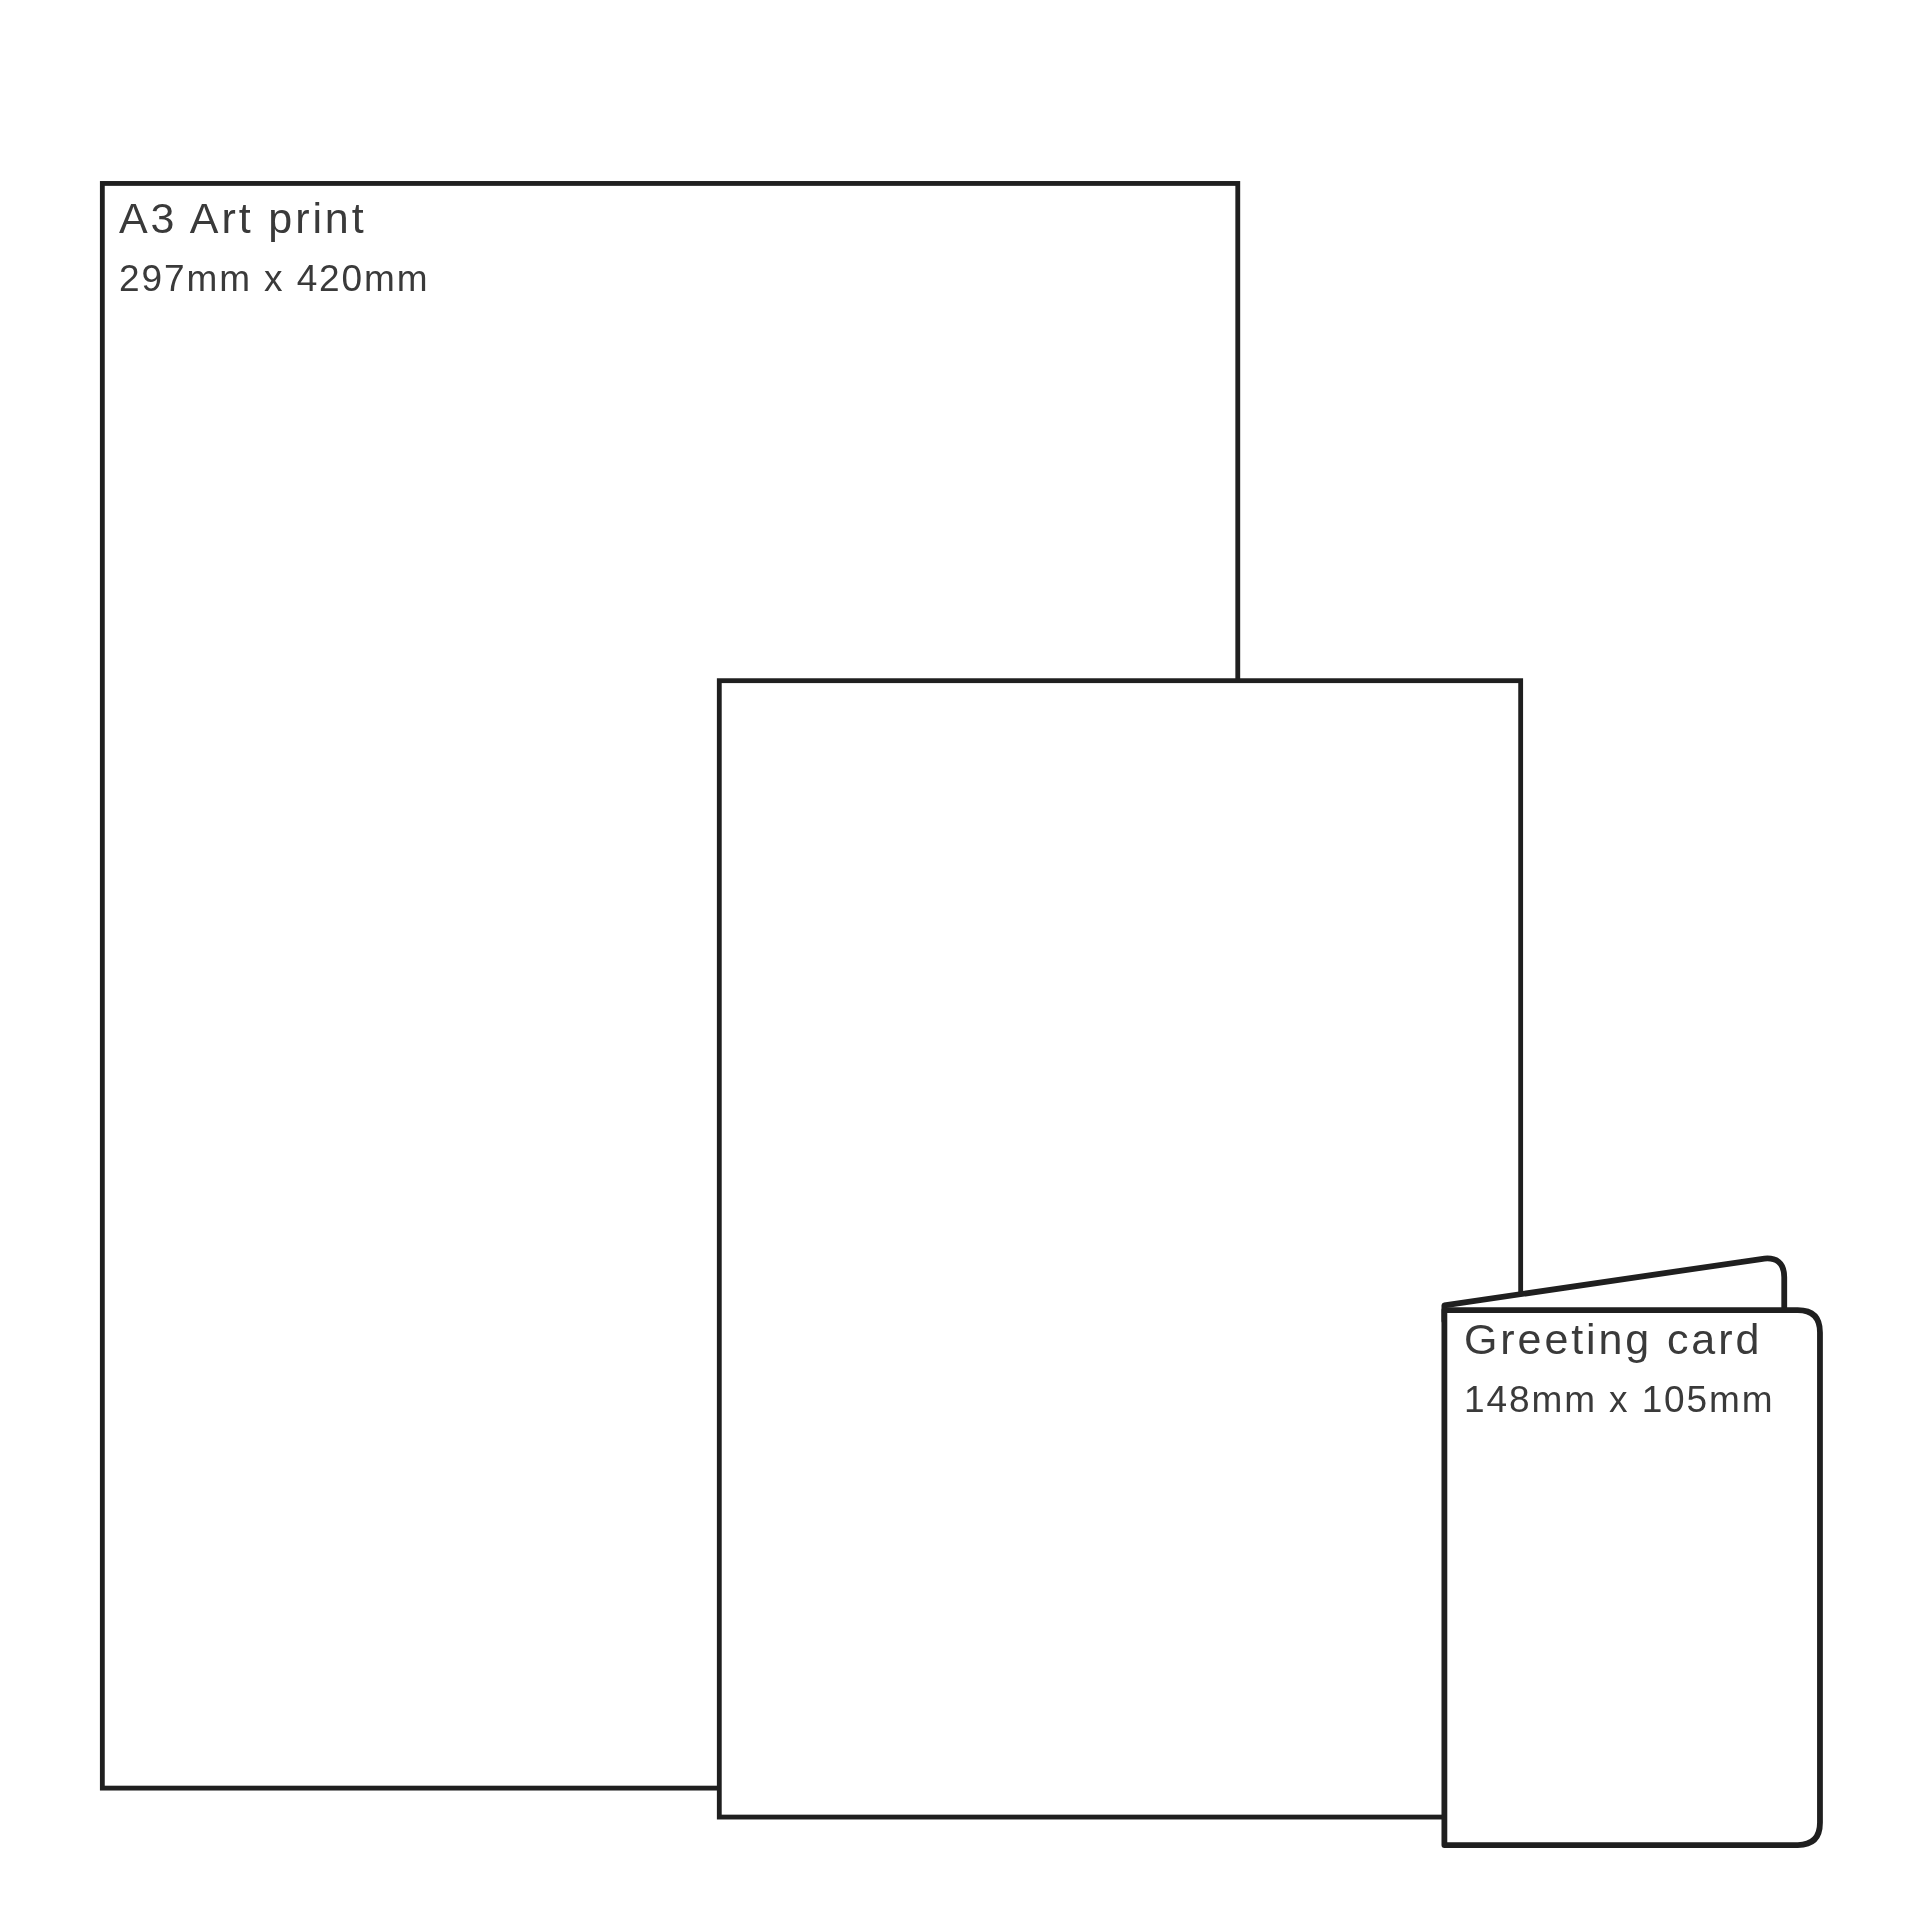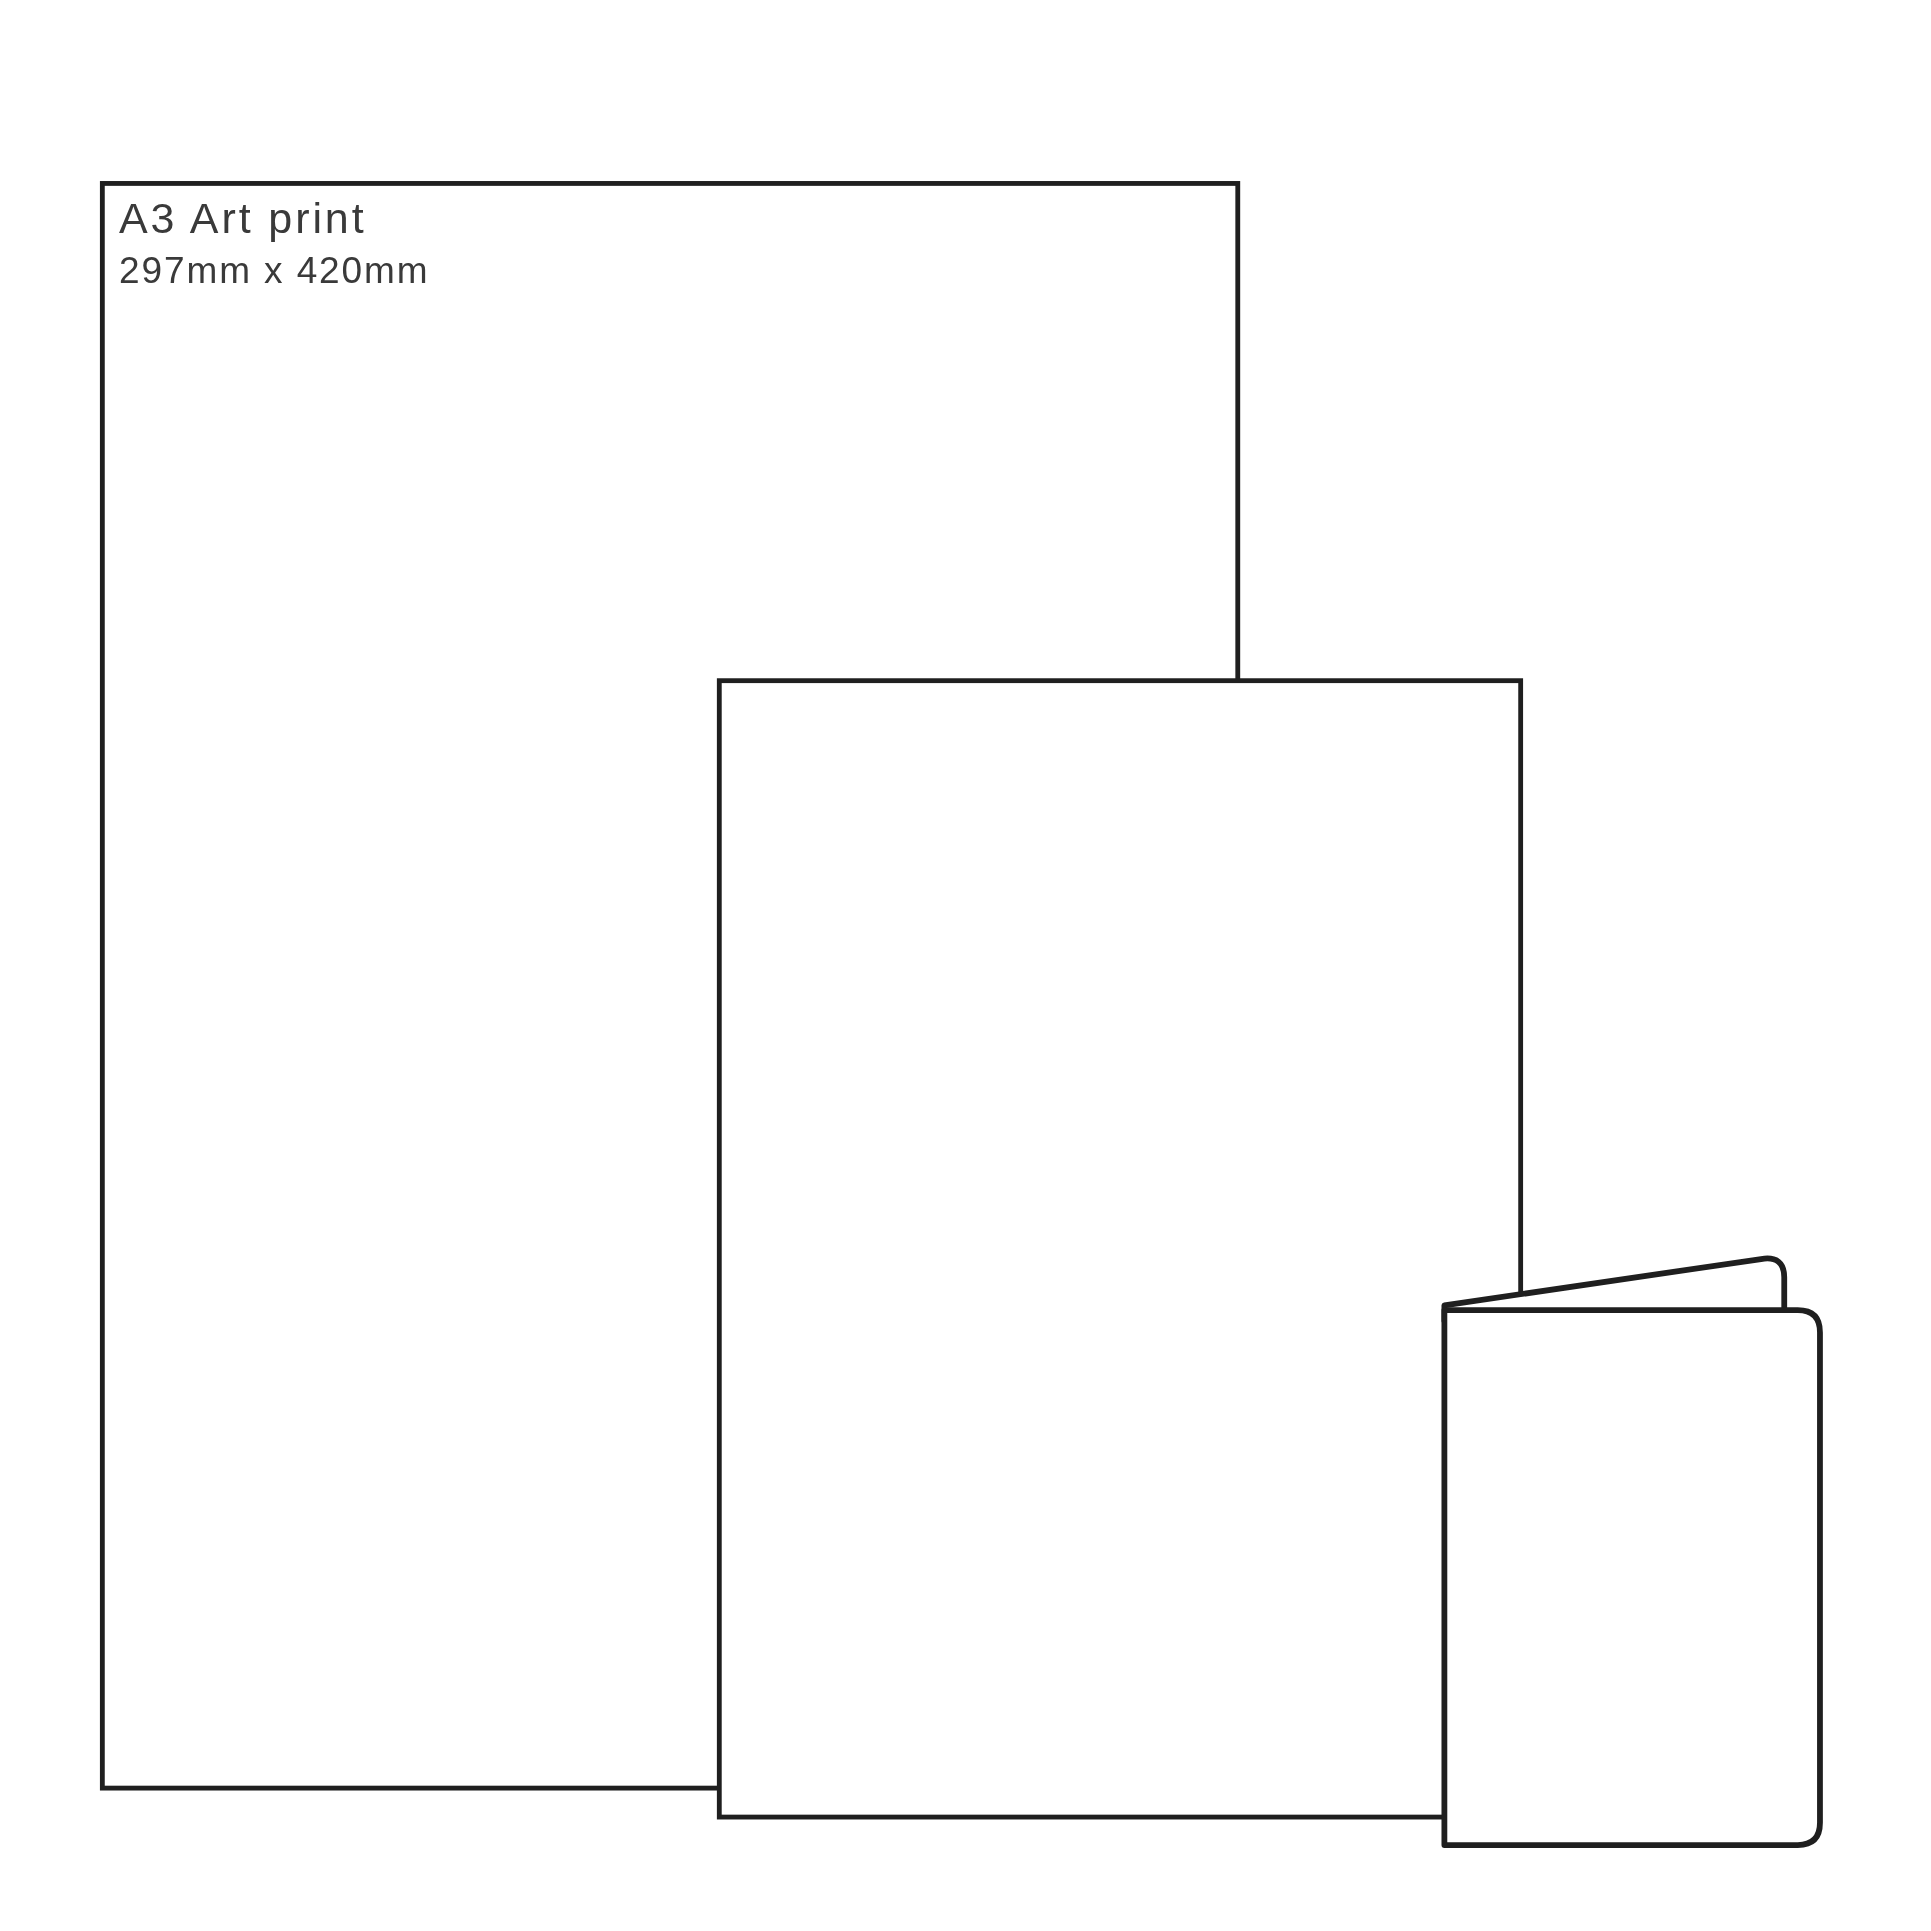--- a/index.html
+++ b/index.html
@@ -47,21 +47,21 @@
   }
   .label .title {
     font-size: 43px;
     line-height: 46px;
     letter-spacing: 2.9px;
   }
   .label .dims {
     font-size: 37px;
     line-height: 42px;
     letter-spacing: 1.9px;
-    margin-top: 9px;
+    margin-top: 17px;
   }
 </style>
 </head>
 <body>
 
 <div class="stage">
 
   <svg class="diagram-canvas" width="1931" height="1931" viewBox="0 0 2000 2000" aria-hidden="true">
 
     <rect class="sheet" x="106" y="190" width="1176" height="1662" stroke="#1f1f1f"></rect>
@@ -72,15 +72,19 @@
 
     <path class="card-shape" d="M 1496 1357 L 1862 1357 Q 1885 1357 1885 1380 L 1885 1888 Q 1885 1911 1862 1911 L 1496 1911 Z" stroke="#1f1f1f"></path>
   </svg>
 
   <div class="label" style="left:119px; top:195px;">
     <div class="title">A3 Art print</div>
     <div class="dims">297mm x 420mm</div>
   </div>
 
 
+  <div class="label" style="left:1464px; top:1316px;">
+    <div class="title">Greeting card</div>
+    <div class="dims">148mm x 105mm</div>
+  </div>
 
 </div>
 
 
 </body></html>

